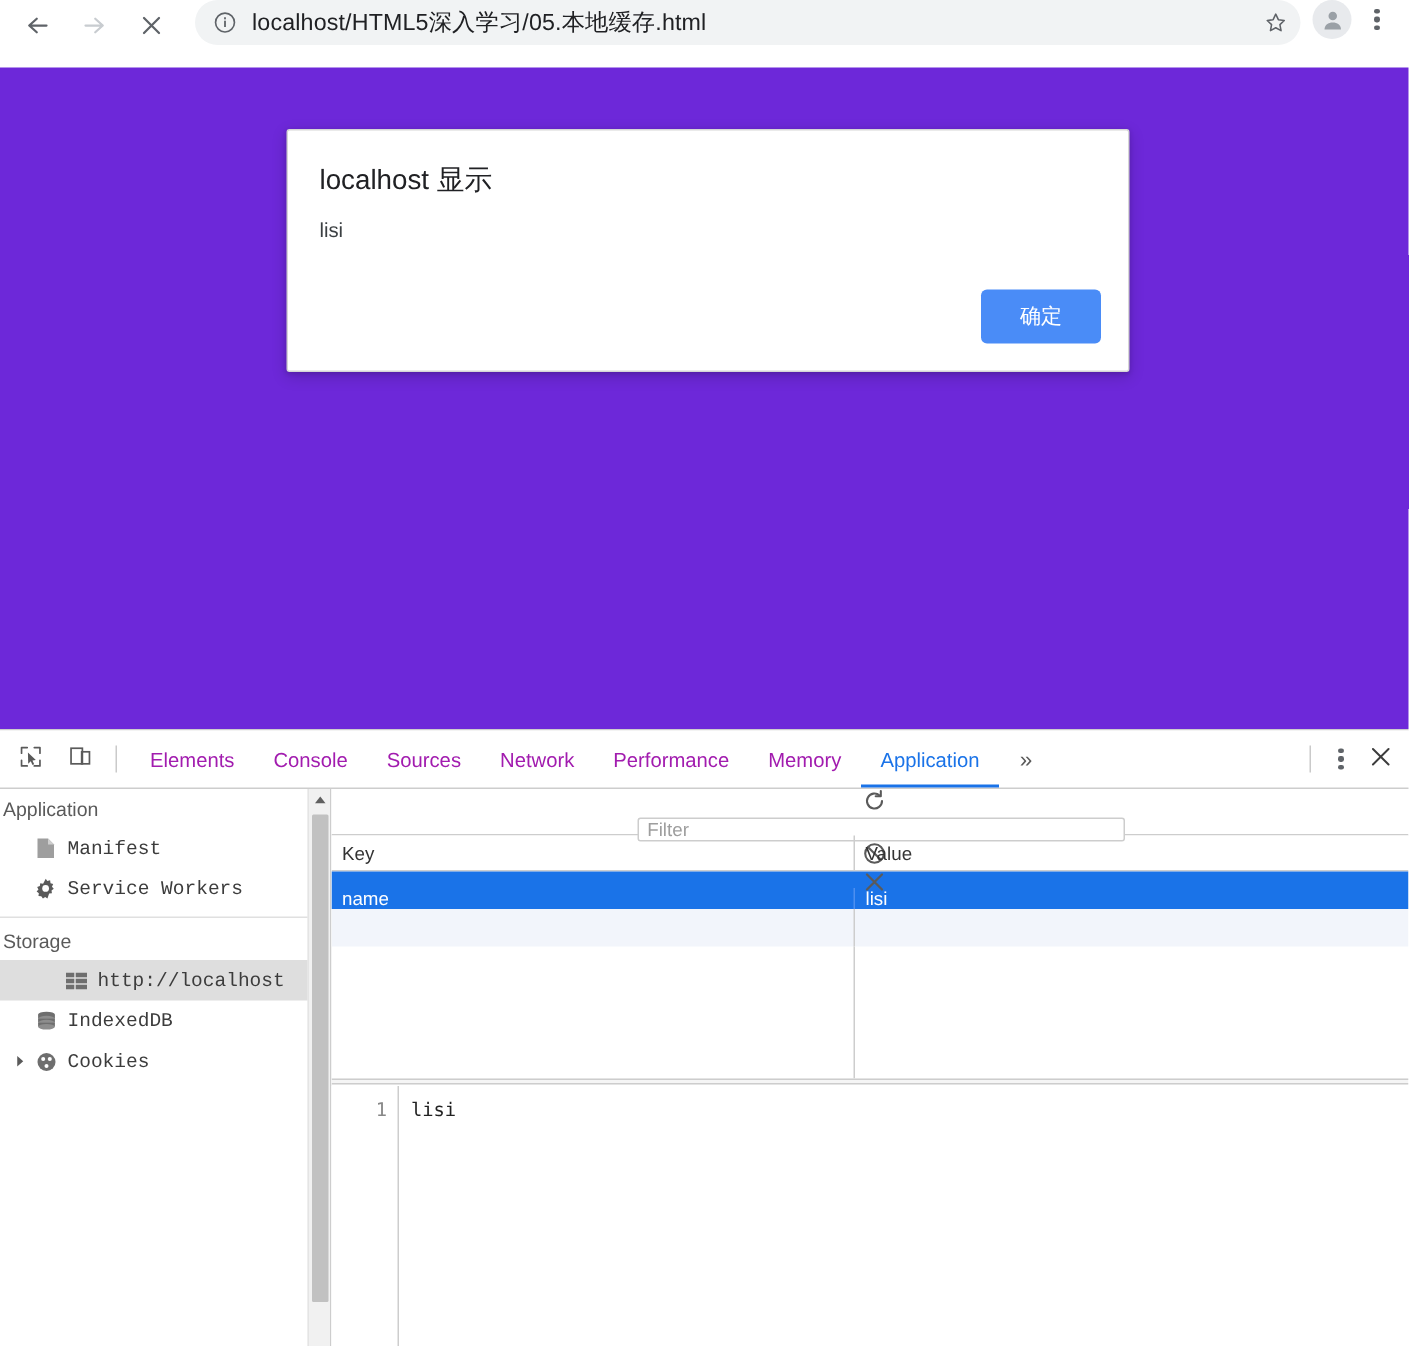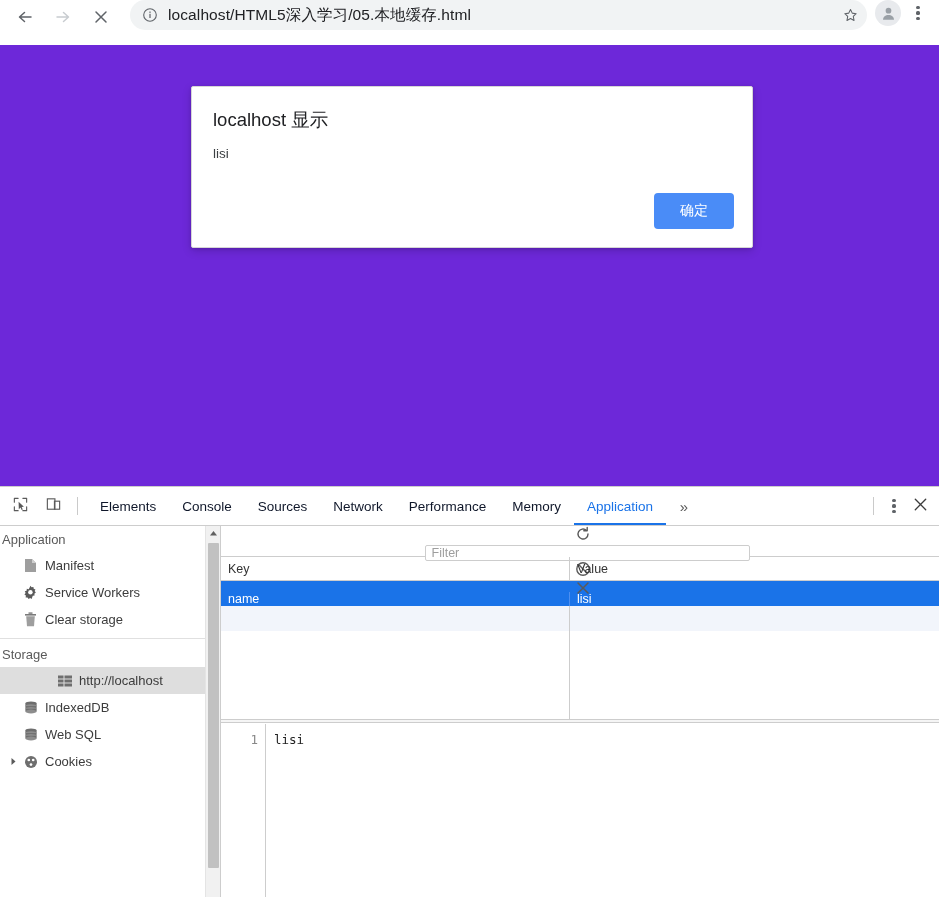--- a/index.html
+++ b/index.html
@@ -120,21 +120,21 @@
     background: #ffffff;
   }
   #inspect-icon-btn { width: 30px; height: 28px; margin-left: 5px; display:flex; align-items:center; justify-content:center; }
   #device-toolbar-btn { width: 30px; height: 28px; margin-left: 3px; display:flex; align-items:center; justify-content:center; }
   .tb-sep { width: 1px; height: 18px; background: #cacaca; margin: 0 9px; flex: 0 0 auto; }
   .dt-tab {
     height: 38px;
     padding: 0 13px;
     display: flex; align-items: center;
     font-size: 13.5px;
-    color: #0f172a;
+    color: #a21caf;
     white-space: nowrap;
   }
   .dt-tab.selected {
     color: #1a73e8;
     box-shadow: inset 0 -2px 0 #1a73e8;
   }
   #more-tabs-btn { width: 28px; height: 28px; display:flex; align-items:center; justify-content:center; color:#5a5a5a; font-size: 15px; margin-left: 4px;}
   #devtools-spacer { flex: 1 1 auto; }
   #dt-more-btn { width: 22px; height: 28px; display:flex; flex-direction: column; align-items:center; justify-content:center; }
   #dt-close-btn { width: 30px; height: 28px; display:flex; align-items:center; justify-content:center; margin-right: 4px;}
@@ -161,22 +161,23 @@
     color: #5a5a5a;
   }
   .sb-divider { height: 1px; background: #e0e0e0; margin: 5px 0 2px 0; }
   .sb-item {
     height: 27px;
     display: flex; align-items: center;
     padding-left: 22px;
     font-size: 13px;
     color: #3c3c3c;
     white-space: nowrap;
-  }
-  .sb-item.child { padding-left: 56px; }
+    font-family: Liberation Mono, monospace;
+  }
+  .sb-item.child { padding-left: 42px; }
   .sb-item.selected { background: #dedede; }
   .sb-twisty {
     position: absolute; left: 8px;
     width: 10px; height: 10px;
     display: flex; align-items: center; justify-content: center;
   }
   .sb-item.has-twisty { position: relative; }
   .sb-icon { width: 17px; margin-right: 6px; display: flex; align-items: center; justify-content: center; flex: 0 0 17px;}
   .sb-label { line-height: 1; }
 
@@ -443,30 +444,20 @@
       <div class="sb-item">
         <span class="sb-icon">
           <svg width="15" height="15" viewBox="0 0 16 16">
             <path d="M8 0.8l1.1 1.7 2-0.5 0.3 2 1.9 0.7-0.9 1.8 1.3 1.5-1.6 1.2 0.3 2-2 0.2L9.2 14.9 7.6 13.9 6 14.9l-1.2-1.5-2-0.2 0.3-2L1.5 10l1.3-1.5L1.9 6.7l1.9-0.7 0.3-2 2 0.5z" fill="#5a5a5a"></path>
             <circle cx="7.9" cy="7.8" r="2.4" fill="#ffffff"></circle>
           </svg>
         </span>
         <span class="sb-label">Service Workers</span>
       </div>
 
-      <div class="sb-item">
-        <span class="sb-icon">
-          <svg width="13" height="15" viewBox="0 0 13 15">
-            <rect x="1" y="2" width="11" height="1.6" fill="#7a7a7a"></rect>
-            <rect x="4.5" y="0.4" width="4" height="1.4" fill="#7a7a7a"></rect>
-            <path d="M2.2 4.2h8.6l-0.8 10H3z" fill="#9e9e9e"></path>
-          </svg>
-        </span>
-        <span class="sb-label">Clear storage</span>
-      </div>
 
       <div class="sb-divider"></div>
 
       <div class="sb-section-title">Storage</div>
 
 
       <div class="sb-item child selected">
         <span class="sb-icon">
           <svg width="14" height="12" viewBox="0 0 14 12">
             <rect x="0" y="0.5" width="5.5" height="3" fill="#6e6e6e"></rect>
@@ -489,34 +480,20 @@
             <ellipse cx="7" cy="5.1" rx="5.6" ry="1.9" fill="#8d8d8d"></ellipse>
             <rect x="1.4" y="5.1" width="11.2" height="2.6" fill="#6e6e6e"></rect>
             <ellipse cx="7" cy="7.8" rx="5.6" ry="1.9" fill="#8d8d8d"></ellipse>
             <rect x="1.4" y="7.8" width="11.2" height="2.6" fill="#6e6e6e"></rect>
             <ellipse cx="7" cy="10.5" rx="5.6" ry="1.9" fill="#8d8d8d"></ellipse>
           </svg>
         </span>
         <span class="sb-label">IndexedDB</span>
       </div>
 
-      <div class="sb-item">
-        <span class="sb-icon">
-          <svg width="14" height="14" viewBox="0 0 14 14">
-            <ellipse cx="7" cy="2.4" rx="5.6" ry="1.9" fill="#6e6e6e"></ellipse>
-            <rect x="1.4" y="2.4" width="11.2" height="2.6" fill="#6e6e6e"></rect>
-            <ellipse cx="7" cy="5.1" rx="5.6" ry="1.9" fill="#8d8d8d"></ellipse>
-            <rect x="1.4" y="5.1" width="11.2" height="2.6" fill="#6e6e6e"></rect>
-            <ellipse cx="7" cy="7.8" rx="5.6" ry="1.9" fill="#8d8d8d"></ellipse>
-            <rect x="1.4" y="7.8" width="11.2" height="2.6" fill="#6e6e6e"></rect>
-            <ellipse cx="7" cy="10.5" rx="5.6" ry="1.9" fill="#8d8d8d"></ellipse>
-          </svg>
-        </span>
-        <span class="sb-label">Web SQL</span>
-      </div>
 
       <div class="sb-item has-twisty">
         <span class="sb-twisty">
           <svg width="9" height="9" viewBox="0 0 9 9">
               <path d="M2.5 1l4 3.5-4 3.5z" fill="#5a5a5a"></path>
             </svg>
         </span>
         <span class="sb-icon">
           <svg width="14" height="14" viewBox="0 0 14 14">
             <circle cx="7" cy="7" r="6" fill="#6e6e6e"></circle>

